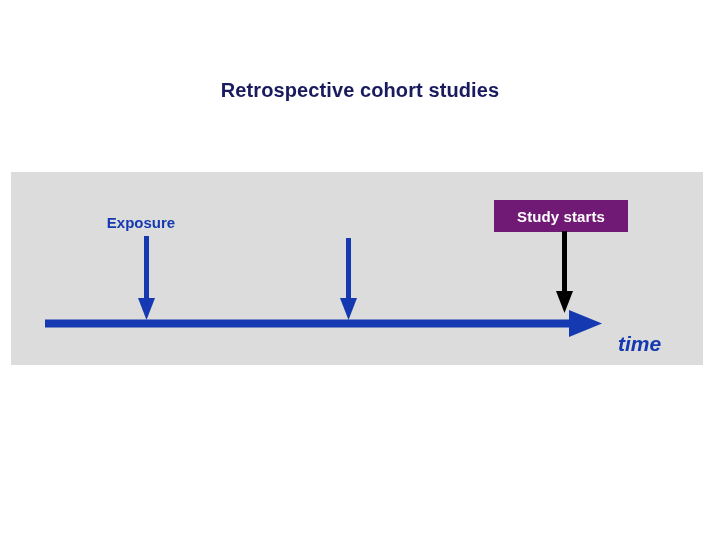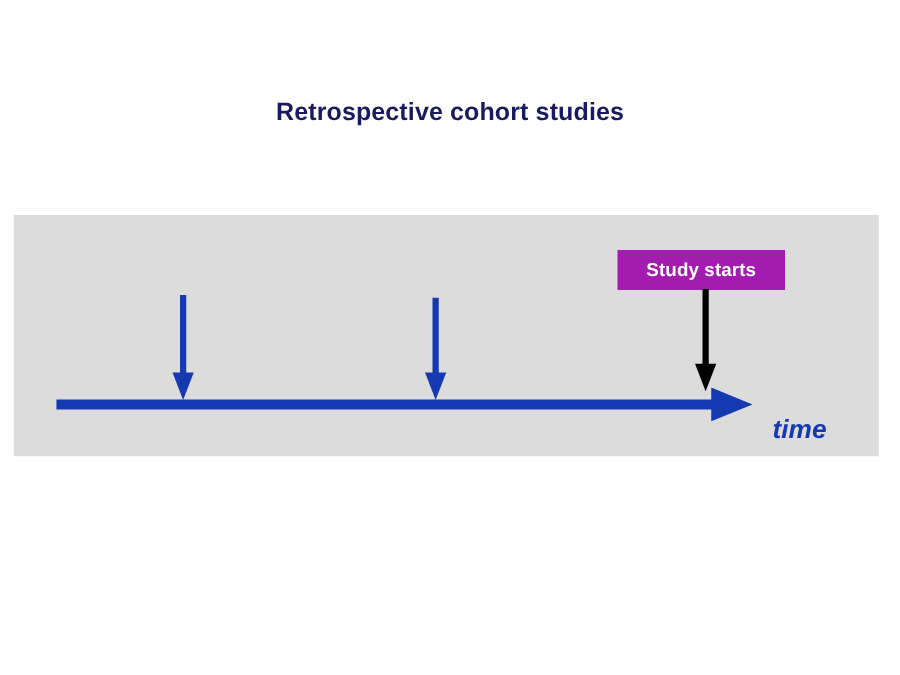--- a/index.html
+++ b/index.html
@@ -66,21 +66,21 @@
     width: 130px;
   }
 
   
   #study-starts-box {
     position: absolute;
     left: 494px;
     top: 200px;
     width: 134px;
     height: 32px;
-    background: #a21caf;
+    background: #701a75;
     color: #ffffff;
     font-size: 15px;
     font-weight: bold;
     display: flex;
     align-items: center;
     justify-content: center;
     letter-spacing: 0.1px;
     white-space: nowrap;
   }
 
@@ -139,20 +139,21 @@
 </style>
 </head>
 <body>
 
 <div id="slide">
 
   <div id="slide-title">Retrospective cohort studies</div>
 
   <div id="diagram-band"></div>
 
+  <div class="event-label" id="label-exposure">Exposure</div>
 
 
   <div id="study-starts-box">
     <span>Study starts</span>
   </div>
 
   <svg class="v-arrow" id="arrow-exposure" width="22" height="86" viewBox="0 0 22 86">
     <line x1="10.5" y1="0" x2="10.5" y2="66" stroke="#1539b0" stroke-width="5"></line>
     <polygon points="10.5,84 2,62 19,62" fill="#1539b0"></polygon>
   </svg>

